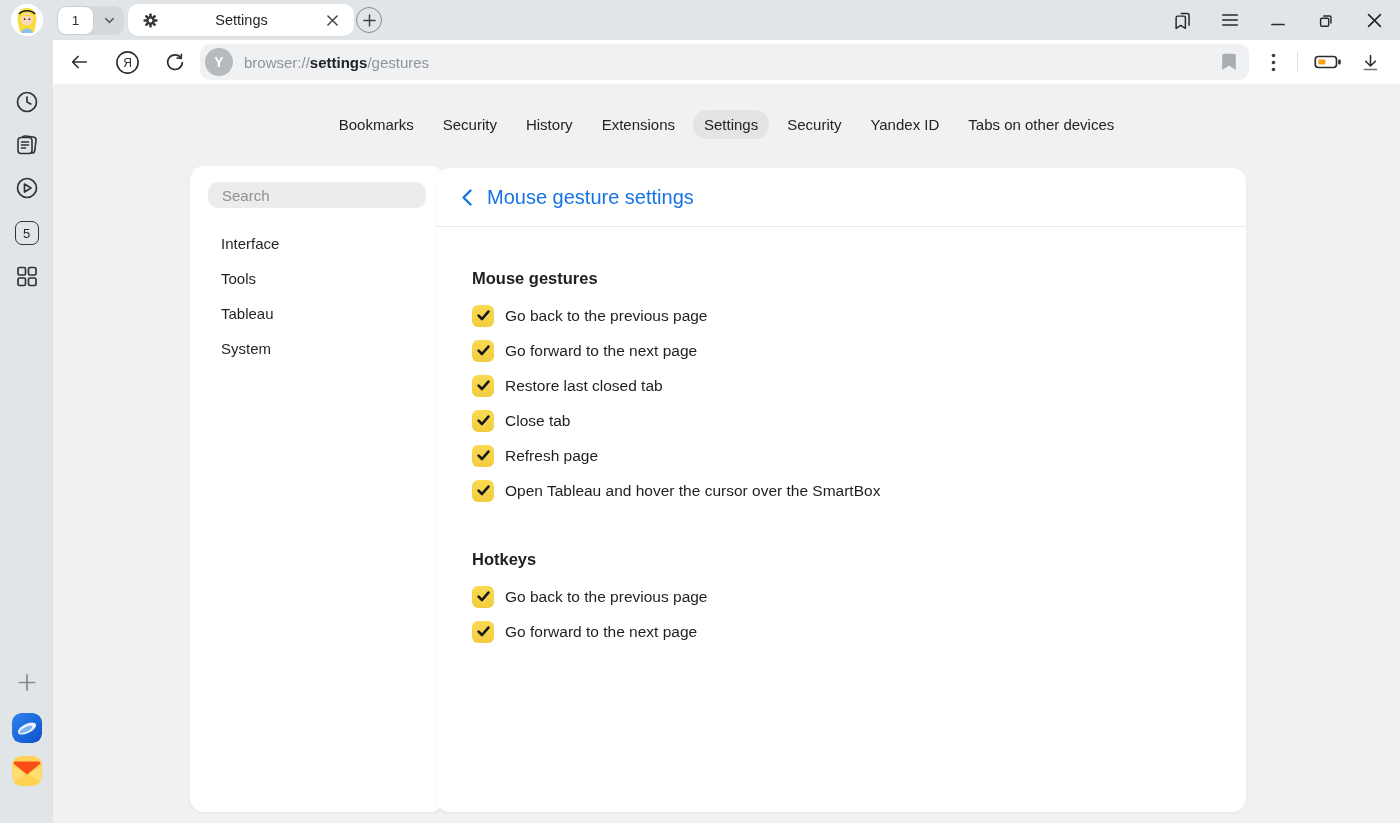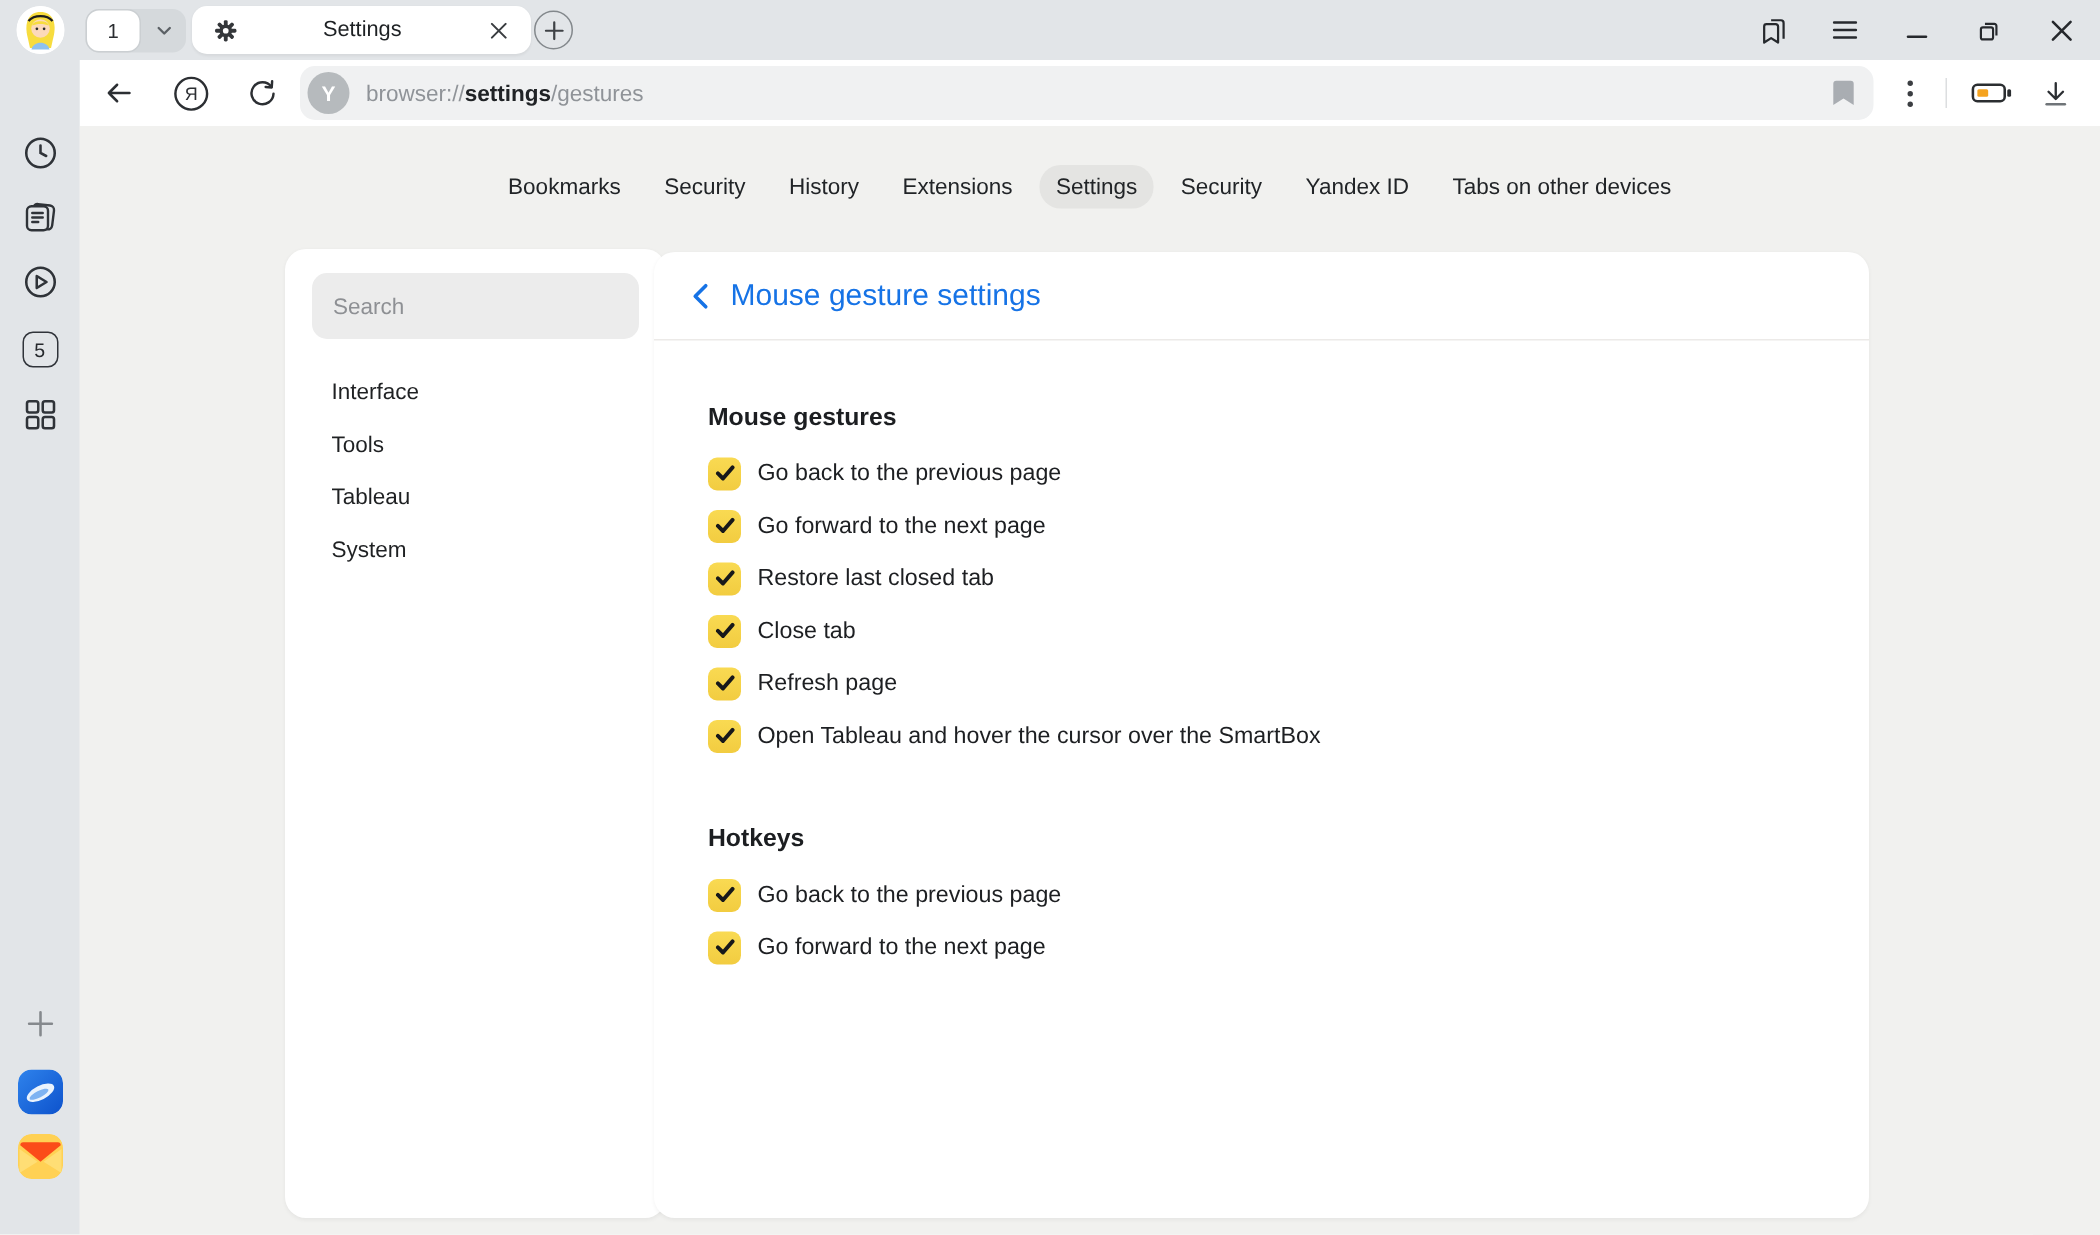--- a/index.html
+++ b/index.html
@@ -43,21 +43,21 @@
   .appicon { width:30px; height:30px; border-radius:9px; overflow:hidden; }
 
   
   .content { position:absolute; top:84px; left:53px; right:0; bottom:0; background:#f1f1ef; }
   .nav-tabs { position:absolute; top:110px; left:53px; right:0; display:flex; justify-content:center; align-items:flex-end; gap:7px; }
   .nav-tab { font-size:15px; color:#212427; padding:6px 11px; border-radius:14px; cursor:pointer; white-space:nowrap; }
   .nav-tab.active { background:#e4e4e2; }
 
   .card { position:absolute; background:#fff; border-radius:14px; box-shadow:0 1px 3px rgba(0,0,0,.05); }
   .settings-sidebar { left:190px; top:166px; width:254px; height:646px; }
-  .search-input { display:block; width:calc(100% - 36px); margin:16px 18px 0; height:44px; background:#ececec; border:none; border-radius:10px; padding:0 14px; font-size:15px; font-family:"Liberation Sans", sans-serif; color:#333; outline:none; }
+  .search-input { display:block; width:calc(100% - 36px); margin:16px 18px 0; height:26px; background:#ececec; border:none; border-radius:10px; padding:0 14px; font-size:15px; font-family:"Liberation Sans", sans-serif; color:#333; outline:none; }
   .search-input::placeholder { color:#8e9094; }
   .sidebar-list { margin-top:18px; }
   .sidebar-item { height:35px; line-height:35px; padding-left:31px; font-size:15px; color:#1f2123; cursor:pointer; }
 
   .main-card { left:436px; top:168px; width:810px; height:644px; }
   .card-header { height:59px; border-bottom:1px solid #eceae8; display:flex; align-items:center; padding-left:21px; }
   .back-chevron { display:flex; padding:4px; cursor:pointer; }
   .page-title { margin-left:10px; font-size:20px; font-weight:500; color:#1673e6; }
   .card-body { padding:0 40px 0 36px; }
   .section-heading { font-size:16.5px; font-weight:700; color:#1c1e21; margin:42px 0 10px; }

